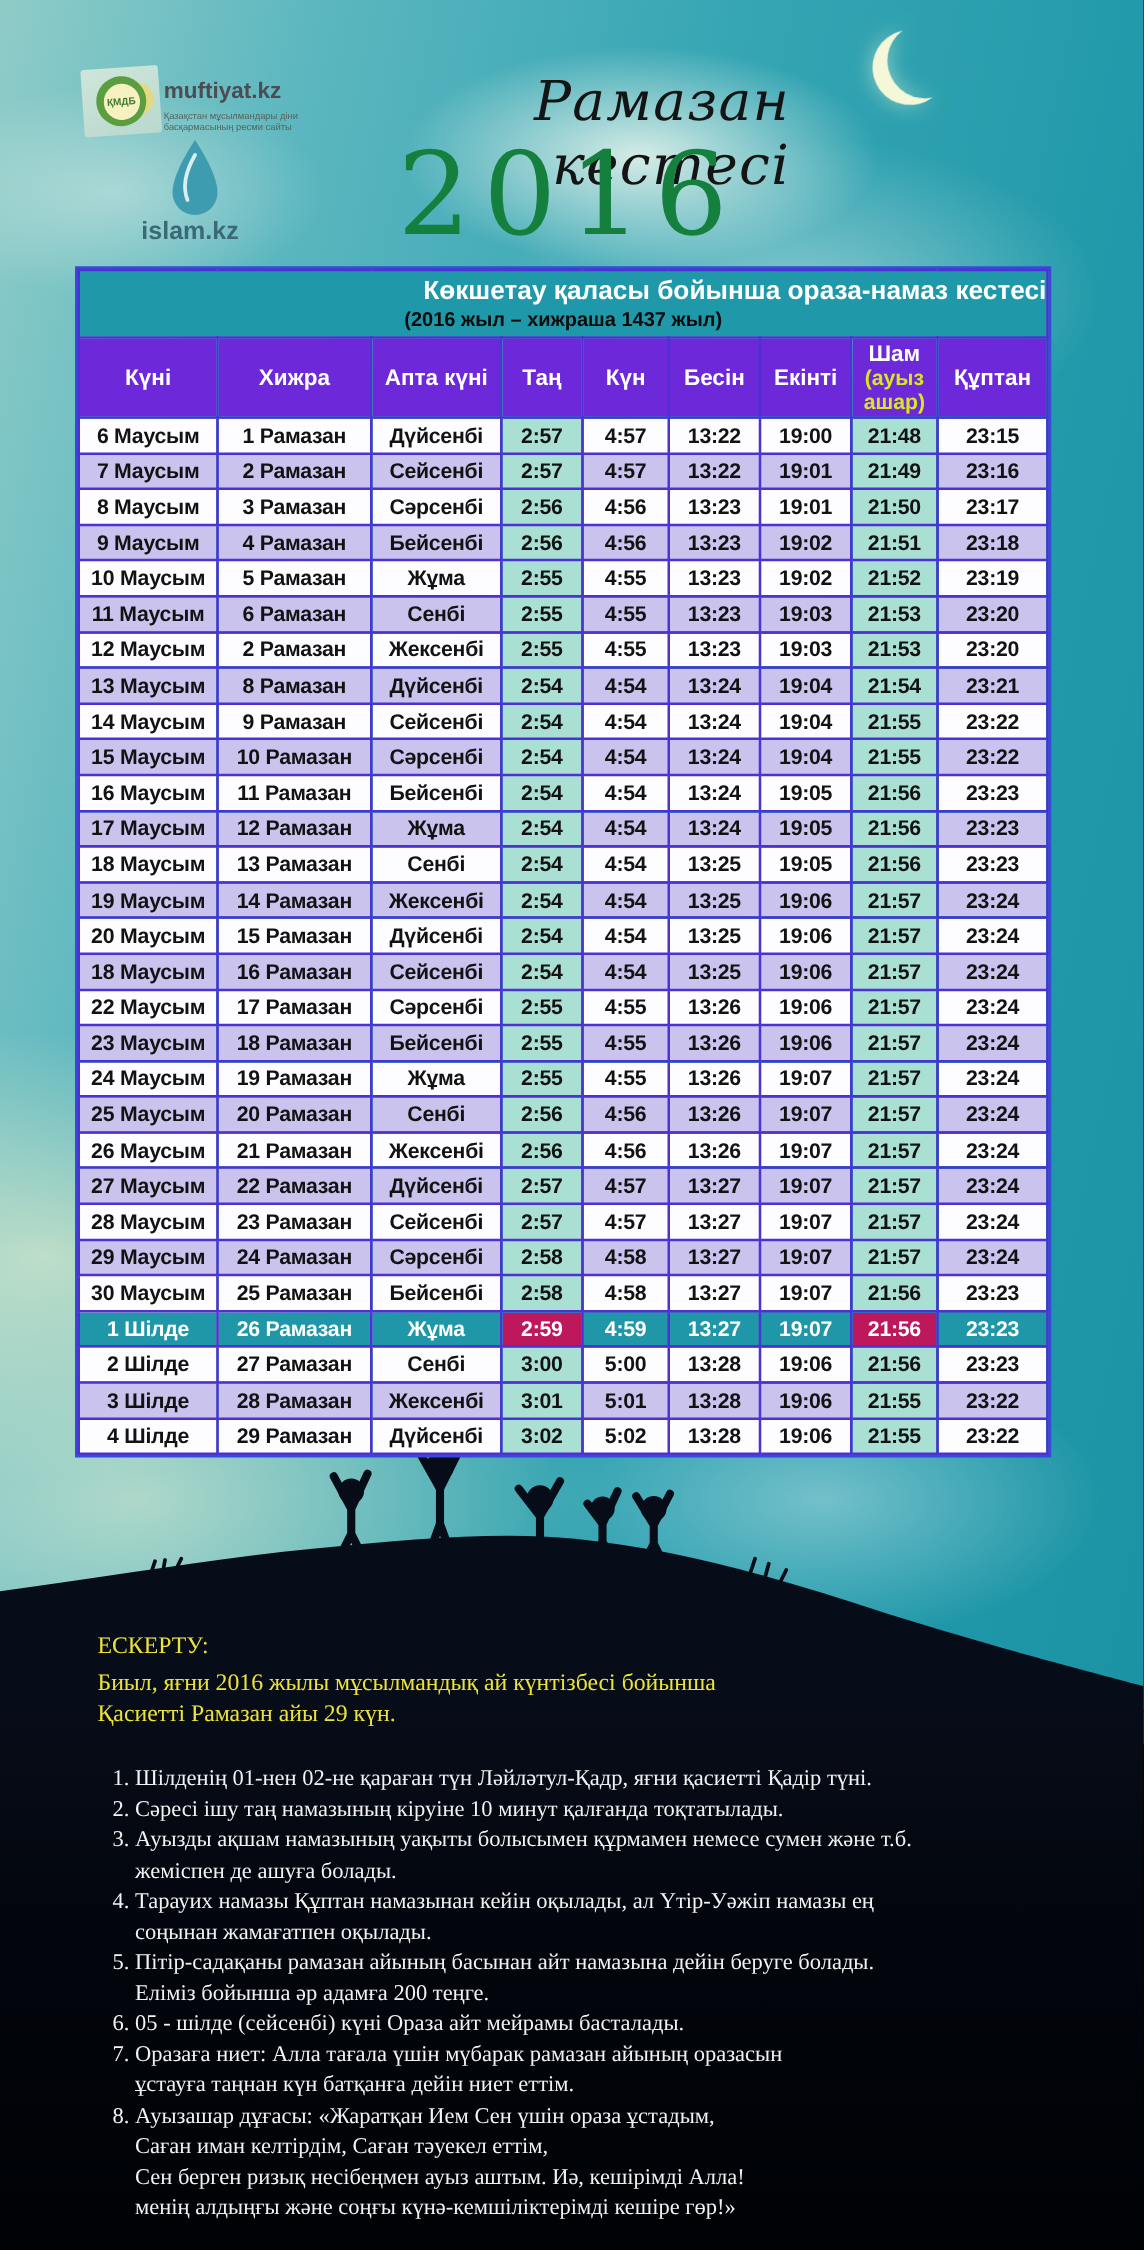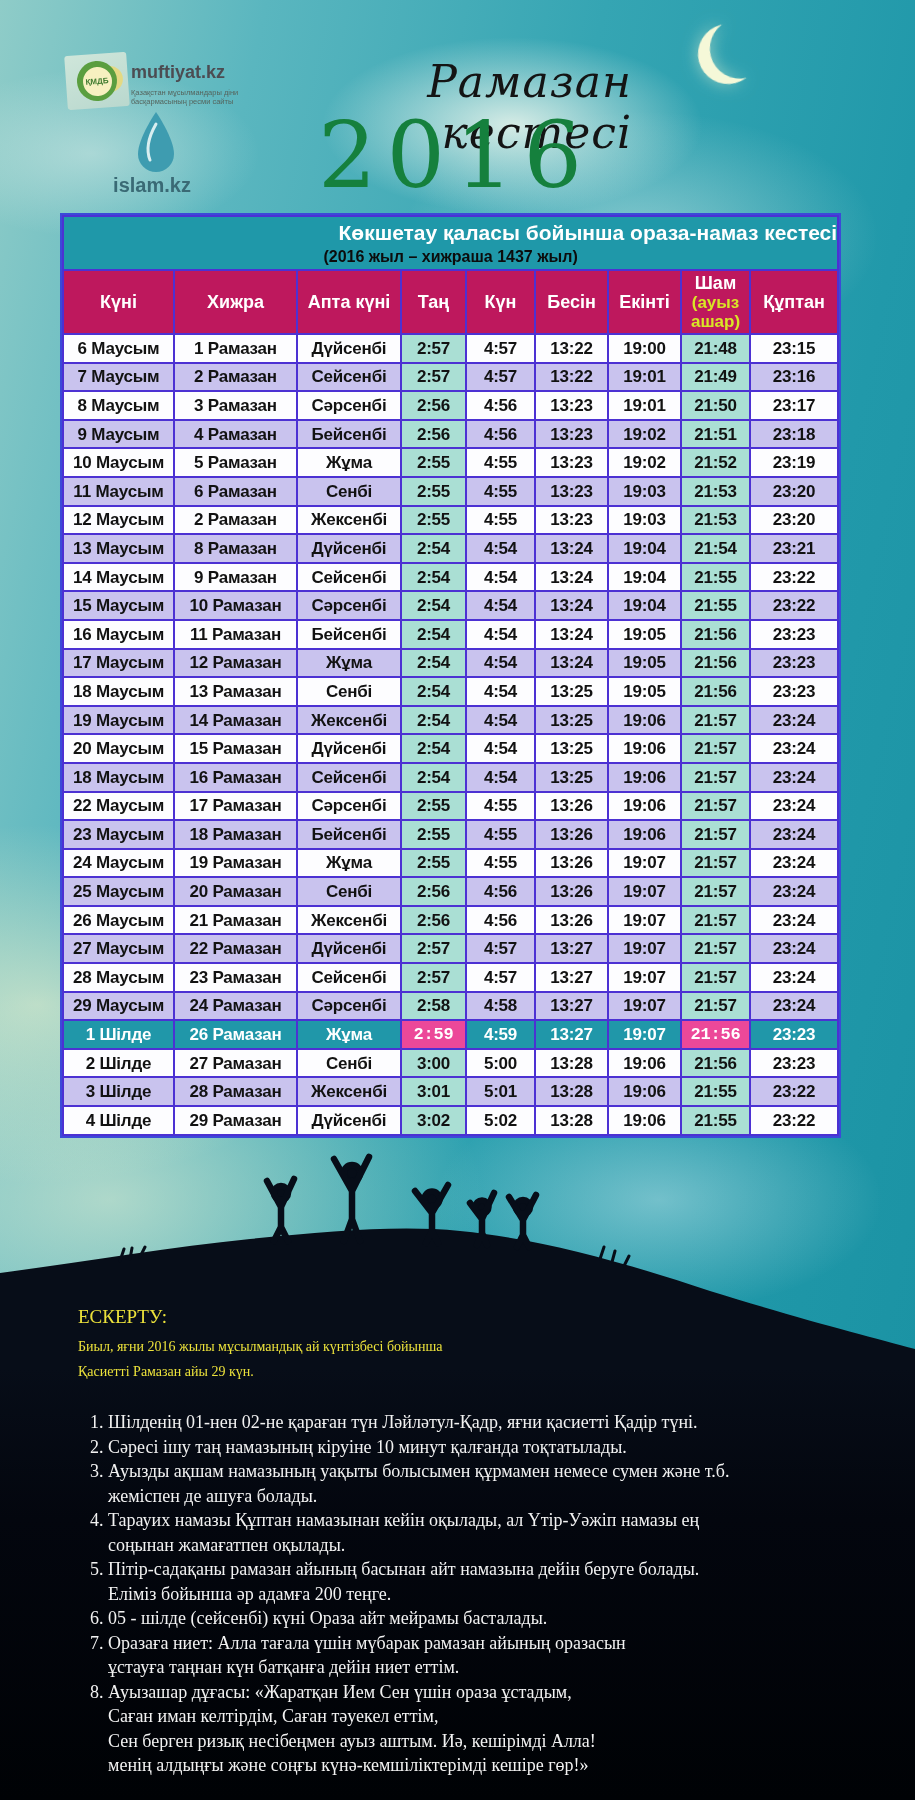--- a/index.html
+++ b/index.html
@@ -43,37 +43,37 @@
         box-shadow:inset 11px -7px 0 0 #f5f8d8;transform:rotate(8deg);
         filter:drop-shadow(0 0 8px rgba(245,250,215,.55));}
 
   
   .timetable{position:absolute;left:62px;top:215px;width:776px;z-index:4;
         border-collapse:collapse;table-layout:fixed;box-shadow:0 0 0 2px #3b49d8;}
   .timetable th,.timetable td{border:2px solid #4c31d3;overflow:hidden;}
   .title-cell{background:#1f98a9;height:52px;padding:0;vertical-align:middle;}
   .t1{font-size:21px;font-weight:700;color:#fff;text-align:right;line-height:26px;padding-top:2px;}
   .t2{font-size:16px;font-weight:700;color:#0c0c0c;text-align:center;line-height:22px;}
-  #head-row th{background:#be185d;color:#fff;font-size:18px;font-weight:700;height:62px;
+  #head-row th{background:#6d28d9;color:#fff;font-size:18px;font-weight:700;height:62px;
         padding:0 1px;text-align:center;line-height:20px;vertical-align:middle;}
   #head-row .sub{color:#d9e626;font-size:17px;line-height:19px;font-weight:700;}
   .timetable tbody td{height:26.6px;padding:0;text-align:center;font-size:17px;font-weight:600;
         color:#121212;letter-spacing:-.2px;line-height:1;}
   tr.white td{background:#fdfdff;}
   tr.purple td{background:#c9c3ee;}
   tr.white td.green,tr.purple td.green{background:#aadfd4;}
   tr.hl td{background:#2097a9;color:#fff;font-weight:700;}
-  tr.hl td.green{background:#ec4899;font-family:Liberation Mono, monospace;}
+  tr.hl td.green{background:#be185d;}
   td.c0{font-weight:700;}
 
   
   .notes{position:absolute;left:78px;top:1306px;width:782px;z-index:5;
         font-family:"Liberation Serif","DejaVu Serif",serif;color:#f2f2f2;}
   .note-heading{color:#ece23b;font-size:19px;margin-bottom:6px;}
-  .note-intro{color:#ece23b;font-size:14px;line-height:25px;margin-bottom:14px;}
+  .note-intro{color:#ece23b;font-size:19px;line-height:25px;margin-bottom:14px;}
   .notes ol{margin:26px 0 0 0;padding-left:30px;font-size:18px;line-height:24.5px;}
   .notes li{white-space:pre-line;}
 </style>
 </head>
 <body>
 
 <div class="poster">
 
   <div class="bg-sky"></div>
   <div class="bg-dark"></div>
@@ -423,20 +423,31 @@
         <tr class="purple">
           <td class="c0">29 Маусым</td>
           <td>24 Рамазан</td>
           <td>Сәрсенбі</td>
           <td class="green">2:58</td>
           <td>4:58</td>
           <td>13:27</td>
           <td>19:07</td>
           <td class="green">21:57</td>
           <td>23:24</td>
+        </tr>
+        <tr class="white">
+          <td class="c0">30 Маусым</td>
+          <td>25 Рамазан</td>
+          <td>Бейсенбі</td>
+          <td class="green">2:58</td>
+          <td>4:58</td>
+          <td>13:27</td>
+          <td>19:07</td>
+          <td class="green">21:56</td>
+          <td>23:23</td>
         </tr>
         <tr class="hl">
           <td class="c0">1 Шілде</td>
           <td>26 Рамазан</td>
           <td>Жұма</td>
           <td class="green">2:59</td>
           <td>4:59</td>
           <td>13:27</td>
           <td>19:07</td>
           <td class="green">21:56</td>

